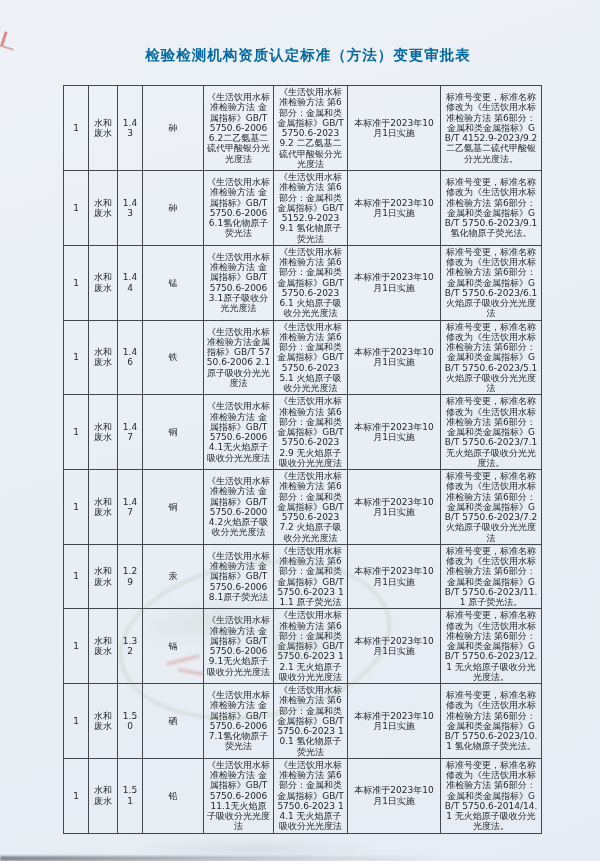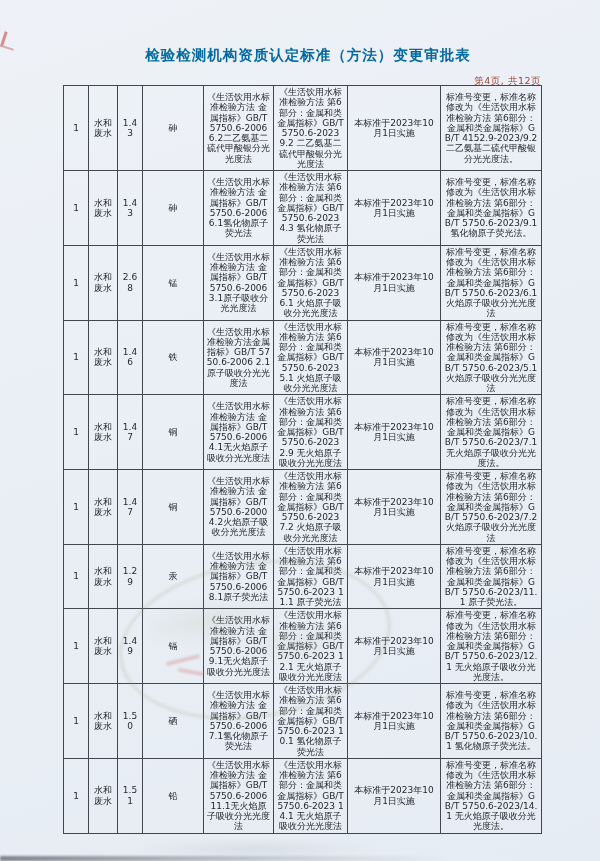--- a/index.html
+++ b/index.html
@@ -80,21 +80,20 @@
 </style>
 </head>
 <body>
 
 <div class="sheet">
 
   <div class="pen-mark"></div>
 
   <div class="title">检验检测机构资质认定标准（方法）变更审批表</div>
 
-  <div class="pagenum">第4页, 共12页</div>
 
   <table class="doc">
     <colgroup>
       <col style="width:25px">
       <col style="width:29px">
       <col style="width:25px">
       <col style="width:61px">
       <col style="width:70px">
       <col style="width:74px">
       <col style="width:93px">
@@ -111,29 +110,29 @@
       <td class="c-impl">本标准于2023年10月1日实施</td>
       <td>标准号变更，标准名称修改为《生活饮用水标准检验方法 第6部分：金属和类金属指标》GB/T 4152.9-2023/9.2 二乙氨基二硫代甲酸银分光光度法。</td>
     </tr>
 
     <tr>
       <td>1</td>
       <td>水和废水</td>
       <td>1.43</td>
       <td>砷</td>
       <td>《生活饮用水标准检验方法 金属指标》GB/T 5750.6-2006 6.1氢化物原子荧光法</td>
-      <td>《生活饮用水标准检验方法 第6部分：金属和类金属指标》GB/T 5750.6-2023 4.3 氢化物原子荧光法</td>
+      <td>《生活饮用水标准检验方法 第6部分：金属和类金属指标》GB/T 5152.9-2023 9.1 氢化物原子荧光法</td>
       <td class="c-impl">本标准于2023年10月1日实施</td>
       <td>标准号变更，标准名称修改为《生活饮用水标准检验方法 第6部分：金属和类金属指标》GB/T 5750.6-2023/9.1 氢化物原子荧光法。</td>
     </tr>
 
     <tr>
       <td>1</td>
       <td>水和废水</td>
-      <td>2.68</td>
+      <td>1.44</td>
       <td>锰</td>
       <td>《生活饮用水标准检验方法 金属指标》GB/T 5750.6-2006 3.1原子吸收分光光度法</td>
       <td>《生活饮用水标准检验方法 第6部分：金属和类金属指标》GB/T 5750.6-2023 6.1 火焰原子吸收分光光度法</td>
       <td class="c-impl">本标准于2023年10月1日实施</td>
       <td>标准号变更，标准名称修改为《生活饮用水标准检验方法 第6部分：金属和类金属指标》GB/T 5750.6-2023/6.1 火焰原子吸收分光光度法</td>
     </tr>
 
     <tr>
       <td>1</td>
       <td>水和废水</td>
@@ -174,21 +173,21 @@
       <td>汞</td>
       <td>《生活饮用水标准检验方法 金属指标》GB/T 5750.6-2006 8.1原子荧光法</td>
       <td>《生活饮用水标准检验方法 第6部分：金属和类金属指标》GB/T 5750.6-2023 11.1 原子荧光法</td>
       <td class="c-impl">本标准于2023年10月1日实施</td>
       <td>标准号变更，标准名称修改为《生活饮用水标准检验方法 第6部分：金属和类金属指标》GB/T 5750.6-2023/11.1 原子荧光法。</td>
     </tr>
 
     <tr>
       <td>1</td>
       <td>水和废水</td>
-      <td>1.49</td>
+      <td>1.32</td>
       <td>镉</td>
       <td>《生活饮用水标准检验方法 金属指标》GB/T 5750.6-2006 9.1无火焰原子吸收分光光度法</td>
       <td>《生活饮用水标准检验方法 第6部分：金属和类金属指标》GB/T 5750.6-2023 12.1 无火焰原子吸收分光光度法</td>
       <td class="c-impl">本标准于2023年10月1日实施</td>
       <td>标准号变更，标准名称修改为《生活饮用水标准检验方法 第6部分：金属和类金属指标》GB/T 5750.6-2023/12.1 无火焰原子吸收分光光度法。</td>
     </tr>
 
     <tr>
       <td>1</td>
       <td>水和废水</td>
@@ -201,21 +200,21 @@
     </tr>
 
     <tr>
       <td>1</td>
       <td>水和废水</td>
       <td>1.51</td>
       <td>铅</td>
       <td>《生活饮用水标准检验方法 金属指标》GB/T 5750.6-2006 11.1无火焰原子吸收分光光度法</td>
       <td>《生活饮用水标准检验方法 第6部分：金属和类金属指标》GB/T 5750.6-2023 14.1 无火焰原子吸收分光光度法</td>
       <td class="c-impl">本标准于2023年10月1日实施</td>
-      <td>标准号变更，标准名称修改为《生活饮用水标准检验方法 第6部分：金属和类金属指标》GB/T 5750.6-2023/14.1 无火焰原子吸收分光光度法。</td>
+      <td>标准号变更，标准名称修改为《生活饮用水标准检验方法 第6部分：金属和类金属指标》GB/T 5750.6-2014/14.1 无火焰原子吸收分光光度法。</td>
     </tr>
   </tbody>
   </table>
 
   <div class="stamp-ellipse"></div>
   <div class="stamp-scribble"></div>
   <div class="red-mark-a"></div>
   <div class="red-mark-b"></div>
   <div class="bottom-smudge"></div>
   <div class="bottom-shadow"></div>

